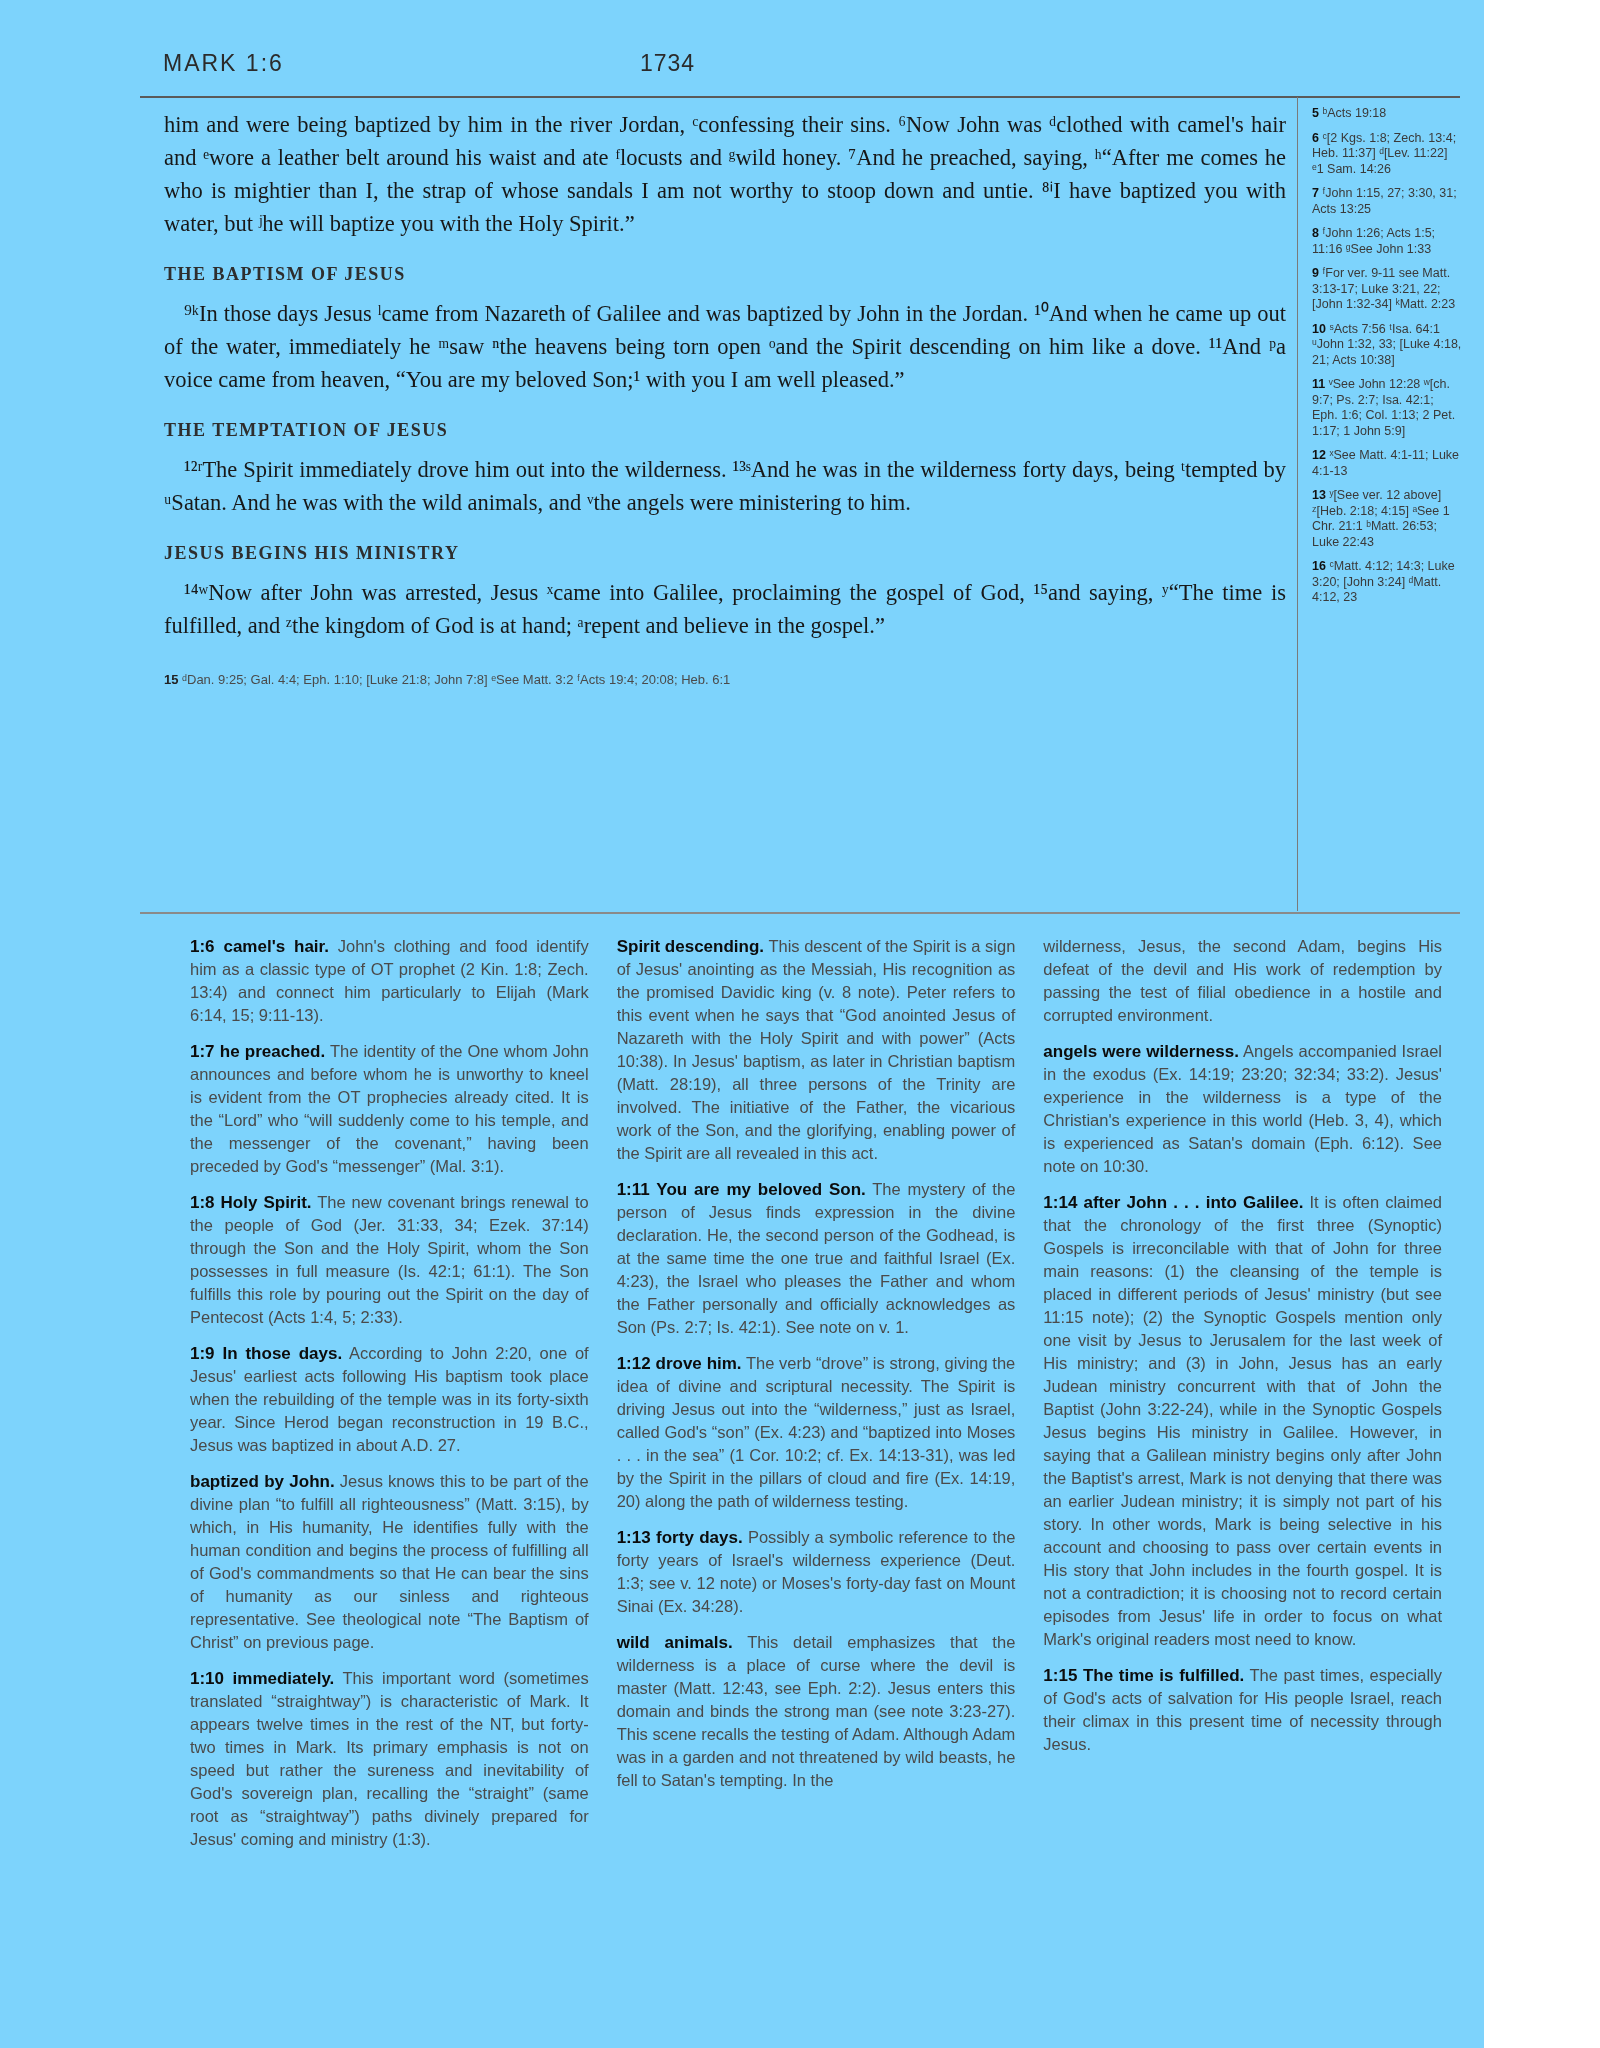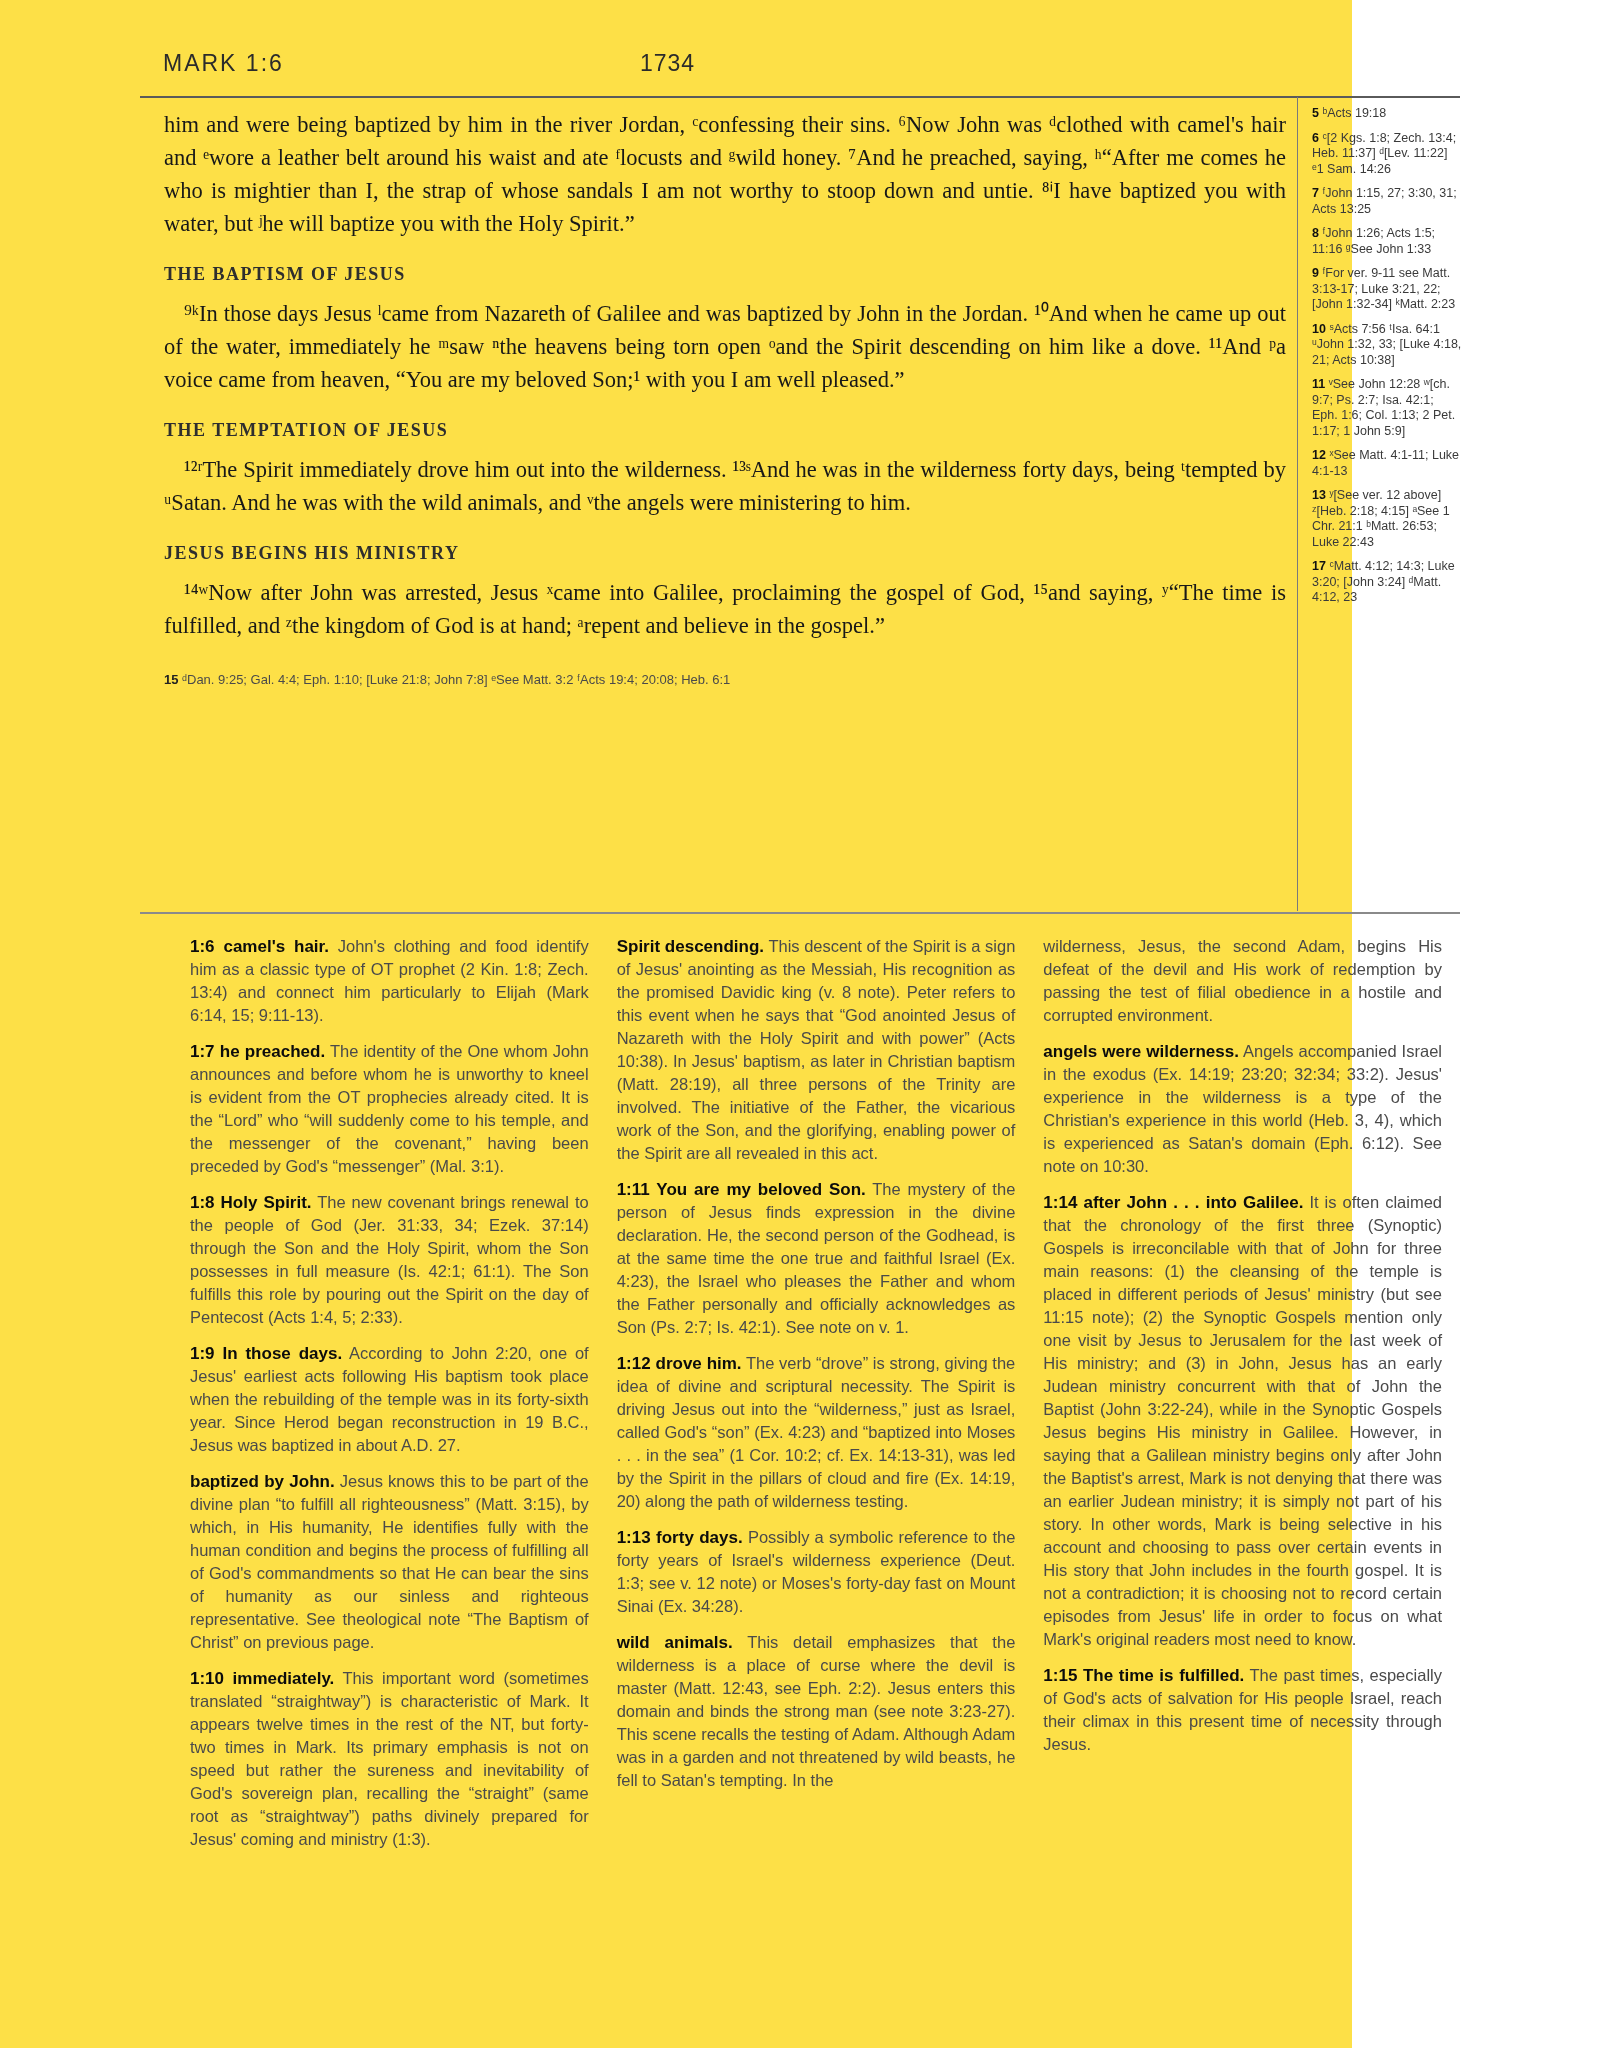--- a/index.html
+++ b/index.html
@@ -7,23 +7,23 @@
     padding: 0;
     width: 1600px;
     height: 2048px;
     background: #ffffff;
     font-family: "Liberation Serif", serif;
     color: #1c1c1c;
     overflow: hidden;
   }
   .page {
     position: relative;
-    width: 1352px;
+    width: 1484px;
     height: 2048px;
-    background: #fde047;
+    background: #7dd3fc;
   }
   
   .hdr-ref {
     position: absolute;
     left: 163px;
     top: 50px;
     font-family: "Liberation Sans", sans-serif;
     font-size: 23px;
     letter-spacing: 2px;
     color: #2b2b2b;
@@ -156,21 +156,21 @@
   <div class="xrefs">
     <div class="xitem"><span class="xv">5</span> <span>ᵇActs 19:18</span></div>
     <div class="xitem"><span class="xv">6</span> <span>ᶜ[2 Kgs. 1:8; Zech. 13:4; Heb. 11:37] ᵈ[Lev. 11:22] ᵉ1 Sam. 14:26</span></div>
     <div class="xitem"><span class="xv">7</span> <span>ᶠJohn 1:15, 27; 3:30, 31; Acts 13:25</span></div>
     <div class="xitem"><span class="xv">8</span> <span>ᶠJohn 1:26; Acts 1:5; 11:16 ᵍSee John 1:33</span></div>
     <div class="xitem"><span class="xv">9</span> <span>ᶠFor ver. 9-11 see Matt. 3:13-17; Luke 3:21, 22; [John 1:32-34] ᵏMatt. 2:23</span></div>
     <div class="xitem"><span class="xv">10</span> <span>ˢActs 7:56 ᵗIsa. 64:1 ᵘJohn 1:32, 33; [Luke 4:18, 21; Acts 10:38]</span></div>
     <div class="xitem"><span class="xv">11</span> <span>ᵛSee John 12:28 ʷ[ch. 9:7; Ps. 2:7; Isa. 42:1; Eph. 1:6; Col. 1:13; 2 Pet. 1:17; 1 John 5:9]</span></div>
     <div class="xitem"><span class="xv">12</span> <span>ˣSee Matt. 4:1-11; Luke 4:1-13</span></div>
     <div class="xitem"><span class="xv">13</span> <span>ʸ[See ver. 12 above] ᶻ[Heb. 2:18; 4:15] ᵃSee 1 Chr. 21:1 ᵇMatt. 26:53; Luke 22:43</span></div>
-    <div class="xitem"><span class="xv">17</span> <span>ᶜMatt. 4:12; 14:3; Luke 3:20; [John 3:24] ᵈMatt. 4:12, 23</span></div>
+    <div class="xitem"><span class="xv">16</span> <span>ᶜMatt. 4:12; 14:3; Luke 3:20; [John 3:24] ᵈMatt. 4:12, 23</span></div>
   </div>
 
   <div class="notes">
     <div class="ncol">
       <p class="note"><b>1:6 camel's hair.</b> <span>John's clothing and food identify him as a classic type of OT prophet (2 Kin. 1:8; Zech. 13:4) and connect him particularly to Elijah (Mark 6:14, 15; 9:11-13).</span></p>
       <p class="note"><b>1:7 he preached.</b> <span>The identity of the One whom John announces and before whom he is unworthy to kneel is evident from the OT prophecies already cited. It is the “Lord” who “will suddenly come to his temple, and the messenger of the covenant,” having been preceded by God's “messenger” (Mal. 3:1).</span></p>
       <p class="note"><b>1:8 Holy Spirit.</b> <span>The new covenant brings renewal to the people of God (Jer. 31:33, 34; Ezek. 37:14) through the Son and the Holy Spirit, whom the Son possesses in full measure (Is. 42:1; 61:1). The Son fulfills this role by pouring out the Spirit on the day of Pentecost (Acts 1:4, 5; 2:33).</span></p>
       <p class="note"><b>1:9 In those days.</b> <span>According to John 2:20, one of Jesus' earliest acts following His baptism took place when the rebuilding of the temple was in its forty-sixth year. Since Herod began reconstruction in 19 B.C., Jesus was baptized in about A.D. 27.</span></p>
       <p class="note"><b>baptized by John.</b> <span>Jesus knows this to be part of the divine plan “to fulfill all righteousness” (Matt. 3:15), by which, in His humanity, He identifies fully with the human condition and begins the process of fulfilling all of God's commandments so that He can bear the sins of humanity as our sinless and righteous representative. See theological note “The Baptism of Christ” on previous page.</span></p>
       <p class="note"><b>1:10 immediately.</b> <span>This important word (sometimes translated “straightway”) is characteristic of Mark. It appears twelve times in the rest of the NT, but forty-two times in Mark. Its primary emphasis is not on speed but rather the sureness and inevitability of God's sovereign plan, recalling the “straight” (same root as “straightway”) paths divinely prepared for Jesus' coming and ministry (1:3).</span></p>

